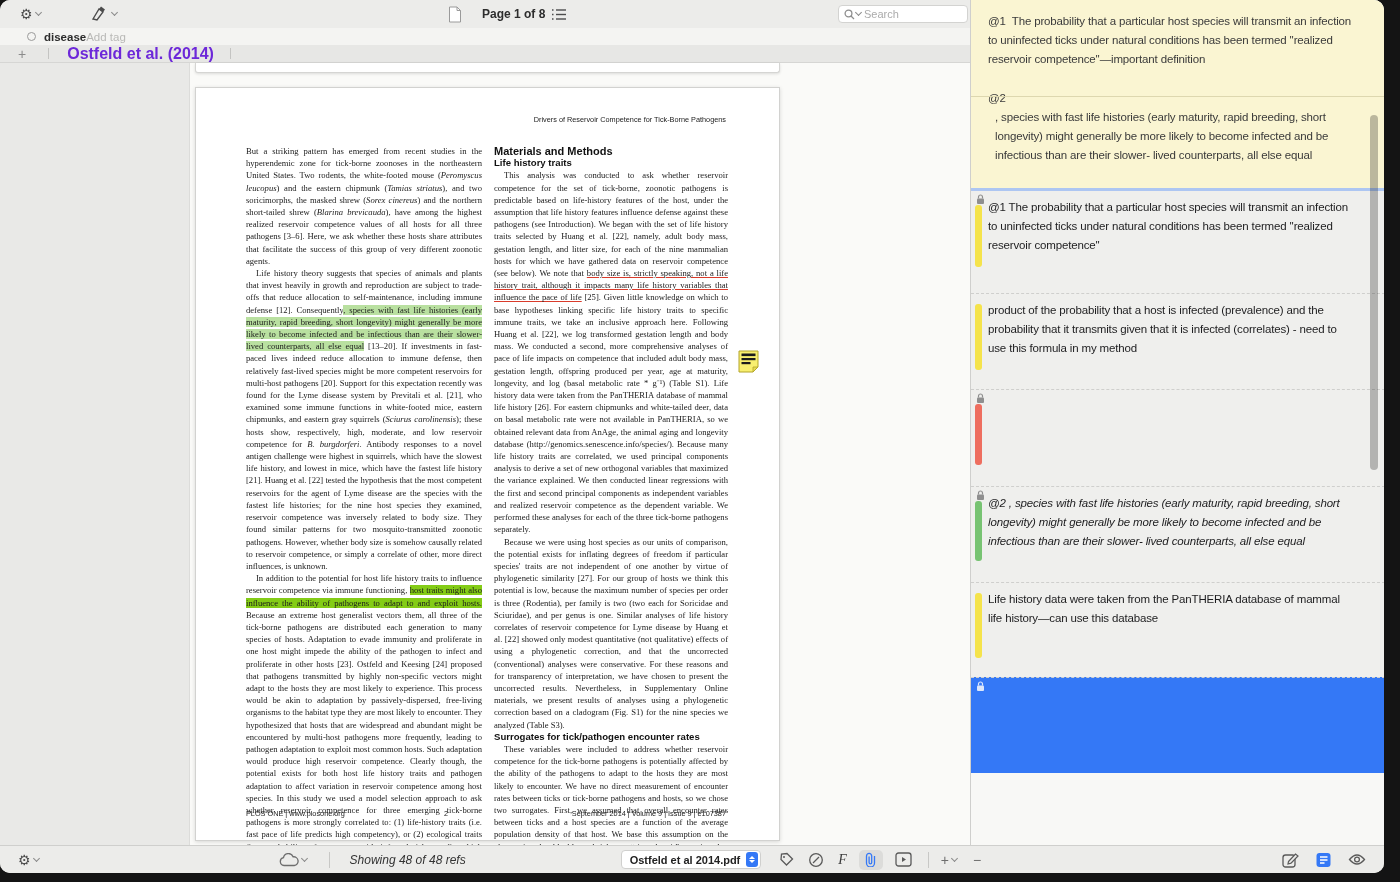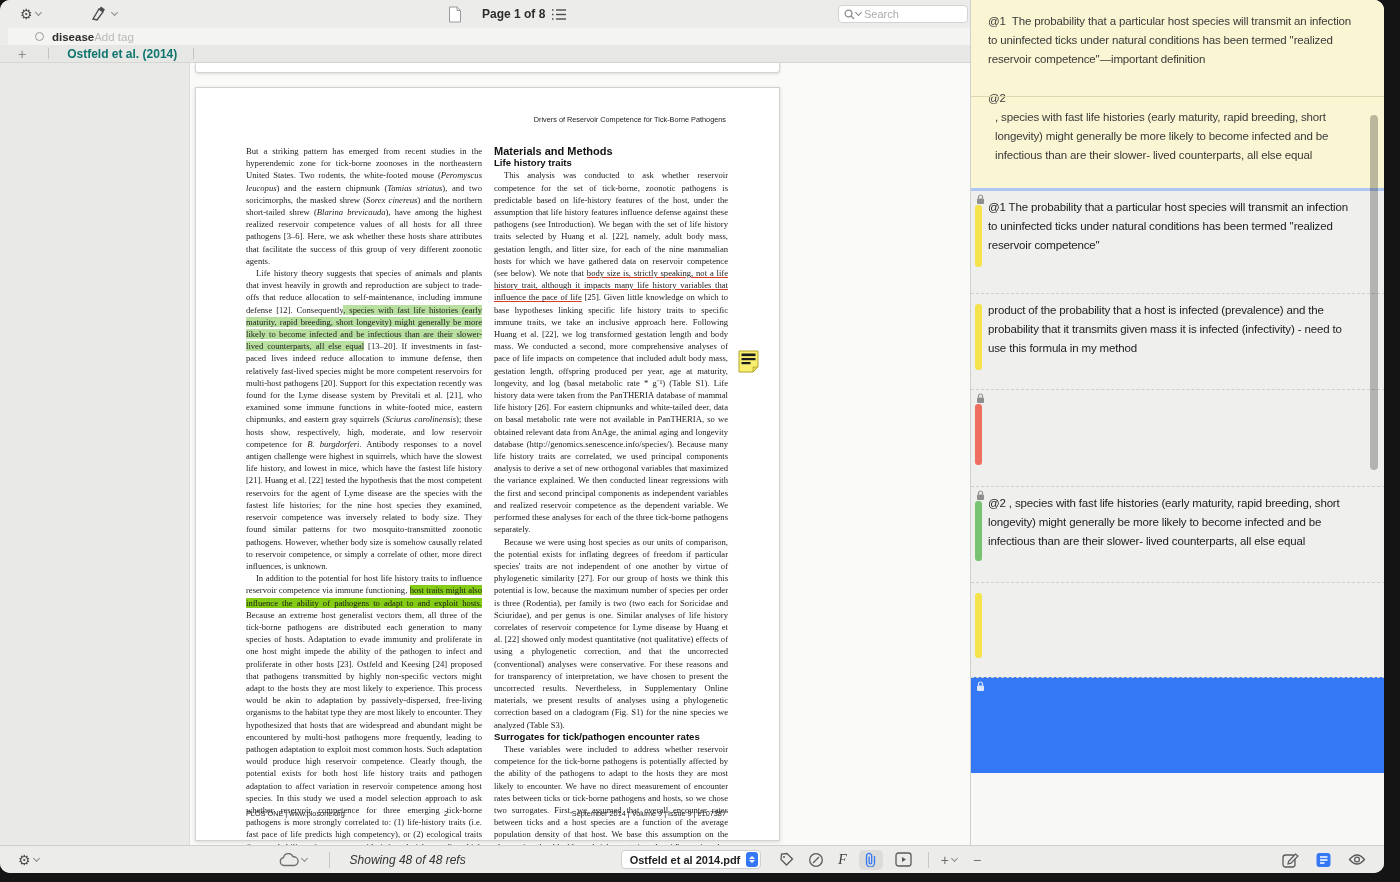--- a/index.html
+++ b/index.html
@@ -1,36 +1,36 @@
 <!DOCTYPE html>
 <html><head>
 <meta charset="utf-8">
 <style>
   * { margin:0; padding:0; box-sizing:border-box; }
   html,body { width:1400px; height:882px; background:#141414; font-family:"Liberation Sans",sans-serif; overflow:hidden; }
   .window { position:absolute; left:0; top:0; width:1384px; height:873px; background:#ececea; border-radius:10px; overflow:hidden; }
 
   
   .topbar { position:absolute; left:0; top:0; width:970px; height:28px; background:#ececea; display:flex; align-items:center; }
-  .tagbar { position:absolute; left:8px; top:28px; width:970px; height:17px; background:#f4f4f2; display:flex; align-items:center; }
+  .tagbar { position:absolute; left:0; top:28px; width:970px; height:17px; background:#f4f4f2; display:flex; align-items:center; }
   .tabbar { position:absolute; left:0; top:45px; width:970px; height:18px; background:#e7e7e5; border-bottom:1px solid #d6d6d4; display:flex; align-items:center; }
   .tool-group { display:flex; align-items:center; gap:3px; }
   .gear { font-family:"DejaVu Sans",sans-serif; font-size:14px; color:#4c4c4c; line-height:1; }
   .chev { width:5px; height:5px; border-right:1.4px solid #8a8a8a; border-bottom:1.4px solid #8a8a8a; transform:rotate(45deg); margin-top:-3px; }
   .pagegroup { position:absolute; left:448px; top:0; height:28px; display:flex; align-items:center; gap:6px; }
   .pagelabel { font-size:12px; font-weight:bold; color:#2d2d2d;padding-left:14px; }
   .searchbox { position:absolute; left:838px; top:5px; width:130px; height:18px; background:#ffffff; border:1px solid #d3d3d1; border-radius:4px; display:flex; align-items:center; padding:0 5px; gap:3px; }
   .searchbox input { border:none; outline:none; width:90px; font-size:11px; color:#444; background:transparent; font-family:"Liberation Sans",sans-serif; }
   .searchbox input::placeholder { color:#ababab; }
   .tagcircle { width:9px; height:9px; border:1.3px solid #9b9b9b; border-radius:50%; margin-left:27px; }
   .tagname { font-size:11.5px; font-weight:bold; color:#2c2c2c; margin-left:8px; }
   .addtag { font-size:11.5px; color:#b9b9b7; }
   .plus-tab { font-size:14px; color:#8b8b8b; margin-left:18px; }
   .vsep { width:1px; height:11px; background:#c4c4c2; }
-  .tabname { font-size:12px; font-weight:bold; color:#0f766e; }
+  .tabname { font-size:16px; font-weight:bold; color:#6d28d9; }
 
   
   .leftgutter { position:absolute; left:0; top:63px; width:190px; height:782px; background:#e9e9e7; border-right:1px solid #dcdcda; }
   .viewer { position:absolute; left:190px; top:63px; width:780px; height:782px; background:#fafaf8; }
   .prevpage { position:absolute; left:5px; top:0; width:585px; height:10px; background:#ffffff; border:1px solid #d5d5d3; border-top:none; border-radius:0 0 3px 3px; box-shadow:0 1px 3px rgba(0,0,0,.12); }
   .page { position:absolute; left:5px; top:24px; width:585px; height:754px; background:#ffffff; border:1px solid #d2d2d0; box-shadow:0 1px 4px rgba(0,0,0,.14); }
   .runhead { position:absolute; top:27px; right:53px; font-size:7.3px; color:#222; }
   .col { position:absolute; top:57px; font-family:"Liberation Serif",serif; font-size:8.6px; line-height:12.2px; color:#1a1a1a; text-align:justify; }
   .col-left  { left:50px;  width:236px; }
   .col-right { left:298px; width:234px; }
@@ -193,42 +193,43 @@
         <svg class="lockpos" width="9" height="11" viewBox="0 0 9 11">
             <rect x="1" y="4.5" width="7" height="5.5" rx="1" fill="#8f8f8f"></rect>
             <path d="M2.5 4.5 V3 a2 2 0 0 1 4 0 V4.5" fill="none" stroke="#8f8f8f" stroke-width="1.2"></path>
           </svg>
         <div class="note-bar" style="height: 62px; background-color: rgb(245, 227, 75);"></div>
         <div class="note-text">@1 The probability that a particular host species will transmit an infection to uninfected ticks under natural conditions has been termed ''realized reservoir competence''</div>
       </div>
 
       <div class="note-item" style="height:96px;">
         <div class="note-bar" style="top: 10px; height: 66px; background-color: rgb(245, 227, 75);"></div>
-        <div class="note-text">product of the probability that a host is infected (prevalence) and the probability that it transmits given mass it is infected (infectivity) - need to use this formula in my method</div>
+        <div class="note-text">product of the probability that a host is infected (prevalence) and the probability that it transmits given that it is infected (correlates) - need to use this formula in my method</div>
       </div>
 
       <div class="note-item underlined" style="height:97px;">
         <svg class="lockpos" width="9" height="11" viewBox="0 0 9 11">
             <rect x="1" y="4.5" width="7" height="5.5" rx="1" fill="#8f8f8f"></rect>
             <path d="M2.5 4.5 V3 a2 2 0 0 1 4 0 V4.5" fill="none" stroke="#8f8f8f" stroke-width="1.2"></path>
           </svg>
         <div class="note-bar" style="height: 61px; background-color: rgb(238, 110, 95);"></div>
       </div>
 
-      <div class="note-item" style="height:96px;">
+      <div class="note-item" style="height:96px;font-style:italic;">
         <svg class="lockpos" width="9" height="11" viewBox="0 0 9 11">
             <rect x="1" y="4.5" width="7" height="5.5" rx="1" fill="#8f8f8f"></rect>
             <path d="M2.5 4.5 V3 a2 2 0 0 1 4 0 V4.5" fill="none" stroke="#8f8f8f" stroke-width="1.2"></path>
           </svg>
         <div class="note-bar" style="height: 60px; background-color: rgb(119, 195, 114);"></div>
         <div class="note-text">@2 , species with fast life histories (early maturity, rapid breeding, short longevity) might generally be more likely to become infected and be infectious than are their slower- lived counterparts, all else equal</div>
       </div>
 
       <div class="note-item" style="height:95px;">
         <div class="note-bar" style="top: 10px; height: 65px; background-color: rgb(245, 227, 75);"></div>
+        <div class="note-text">Life history data were taken from the PanTHERIA database of mammal life history—can use this database</div>
       </div>
 
       <div class="note-item selected" style="height: 96px; background-color: rgb(52, 120, 246);">
         <svg class="lockpos" width="9" height="11" viewBox="0 0 9 11">
             <rect x="1" y="4.5" width="7" height="5.5" rx="1" fill="#dce7fb"></rect>
             <path d="M2.5 4.5 V3 a2 2 0 0 1 4 0 V4.5" fill="none" stroke="#dce7fb" stroke-width="1.2"></path>
           </svg>
       </div>
 
     </div>

